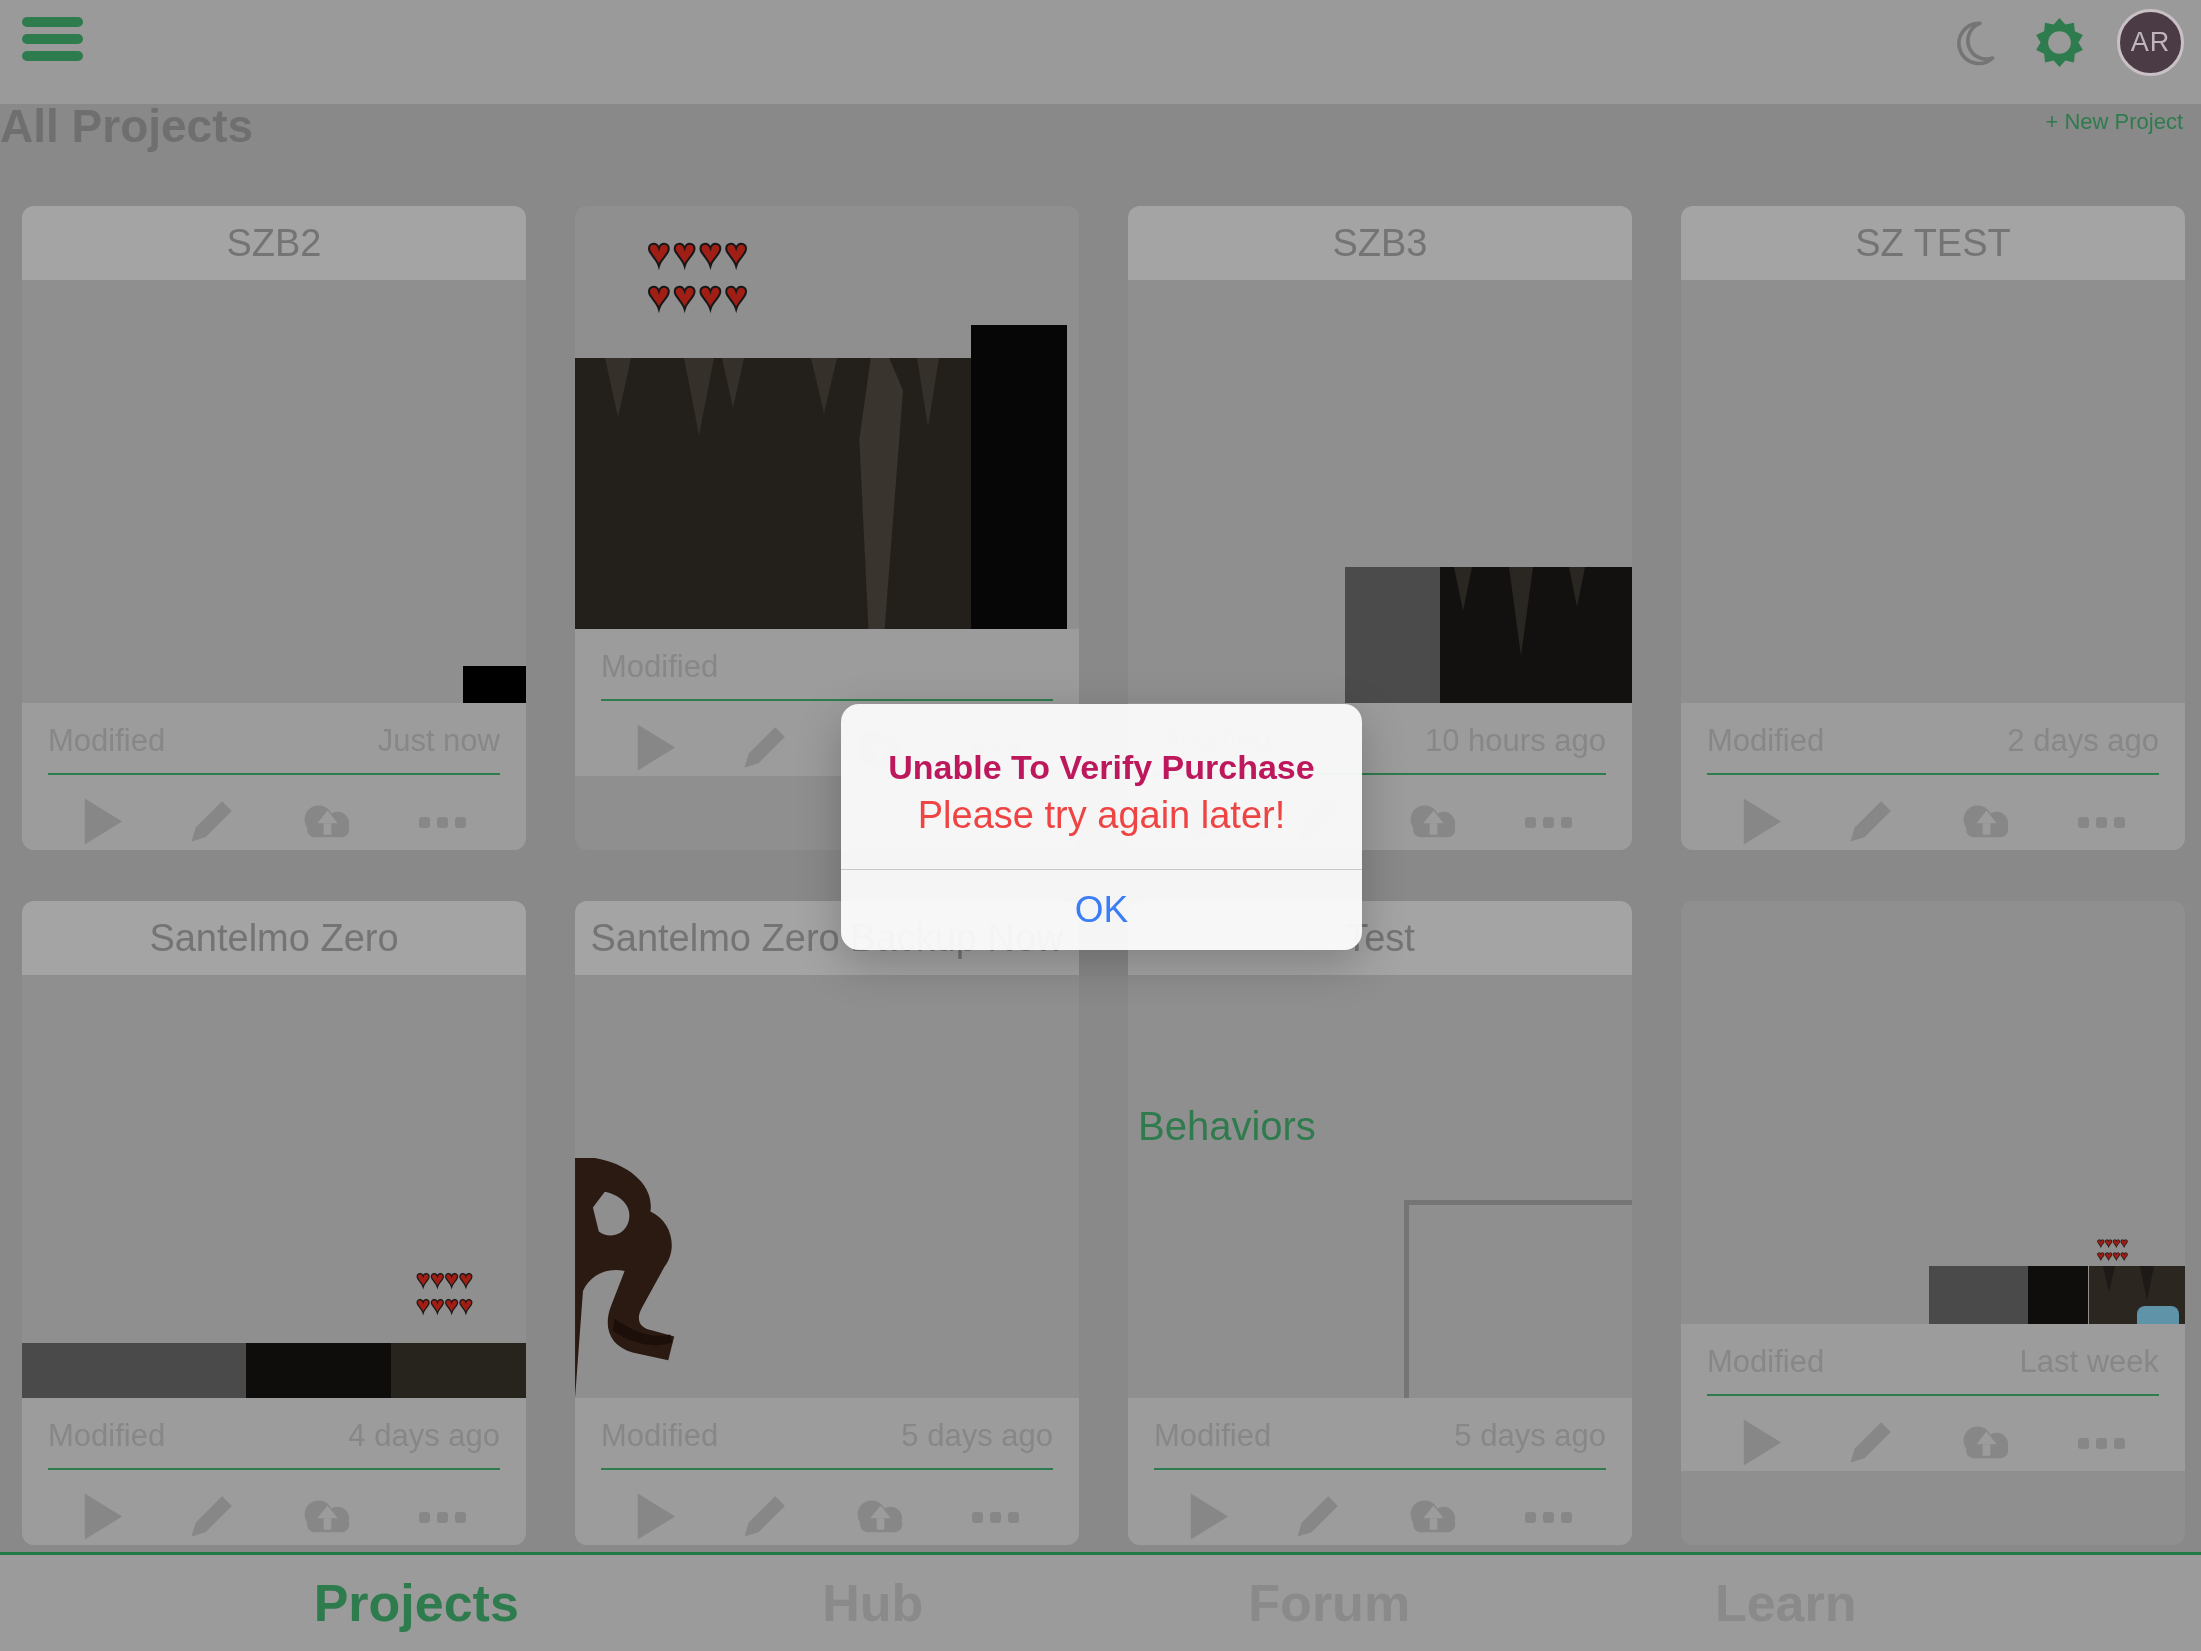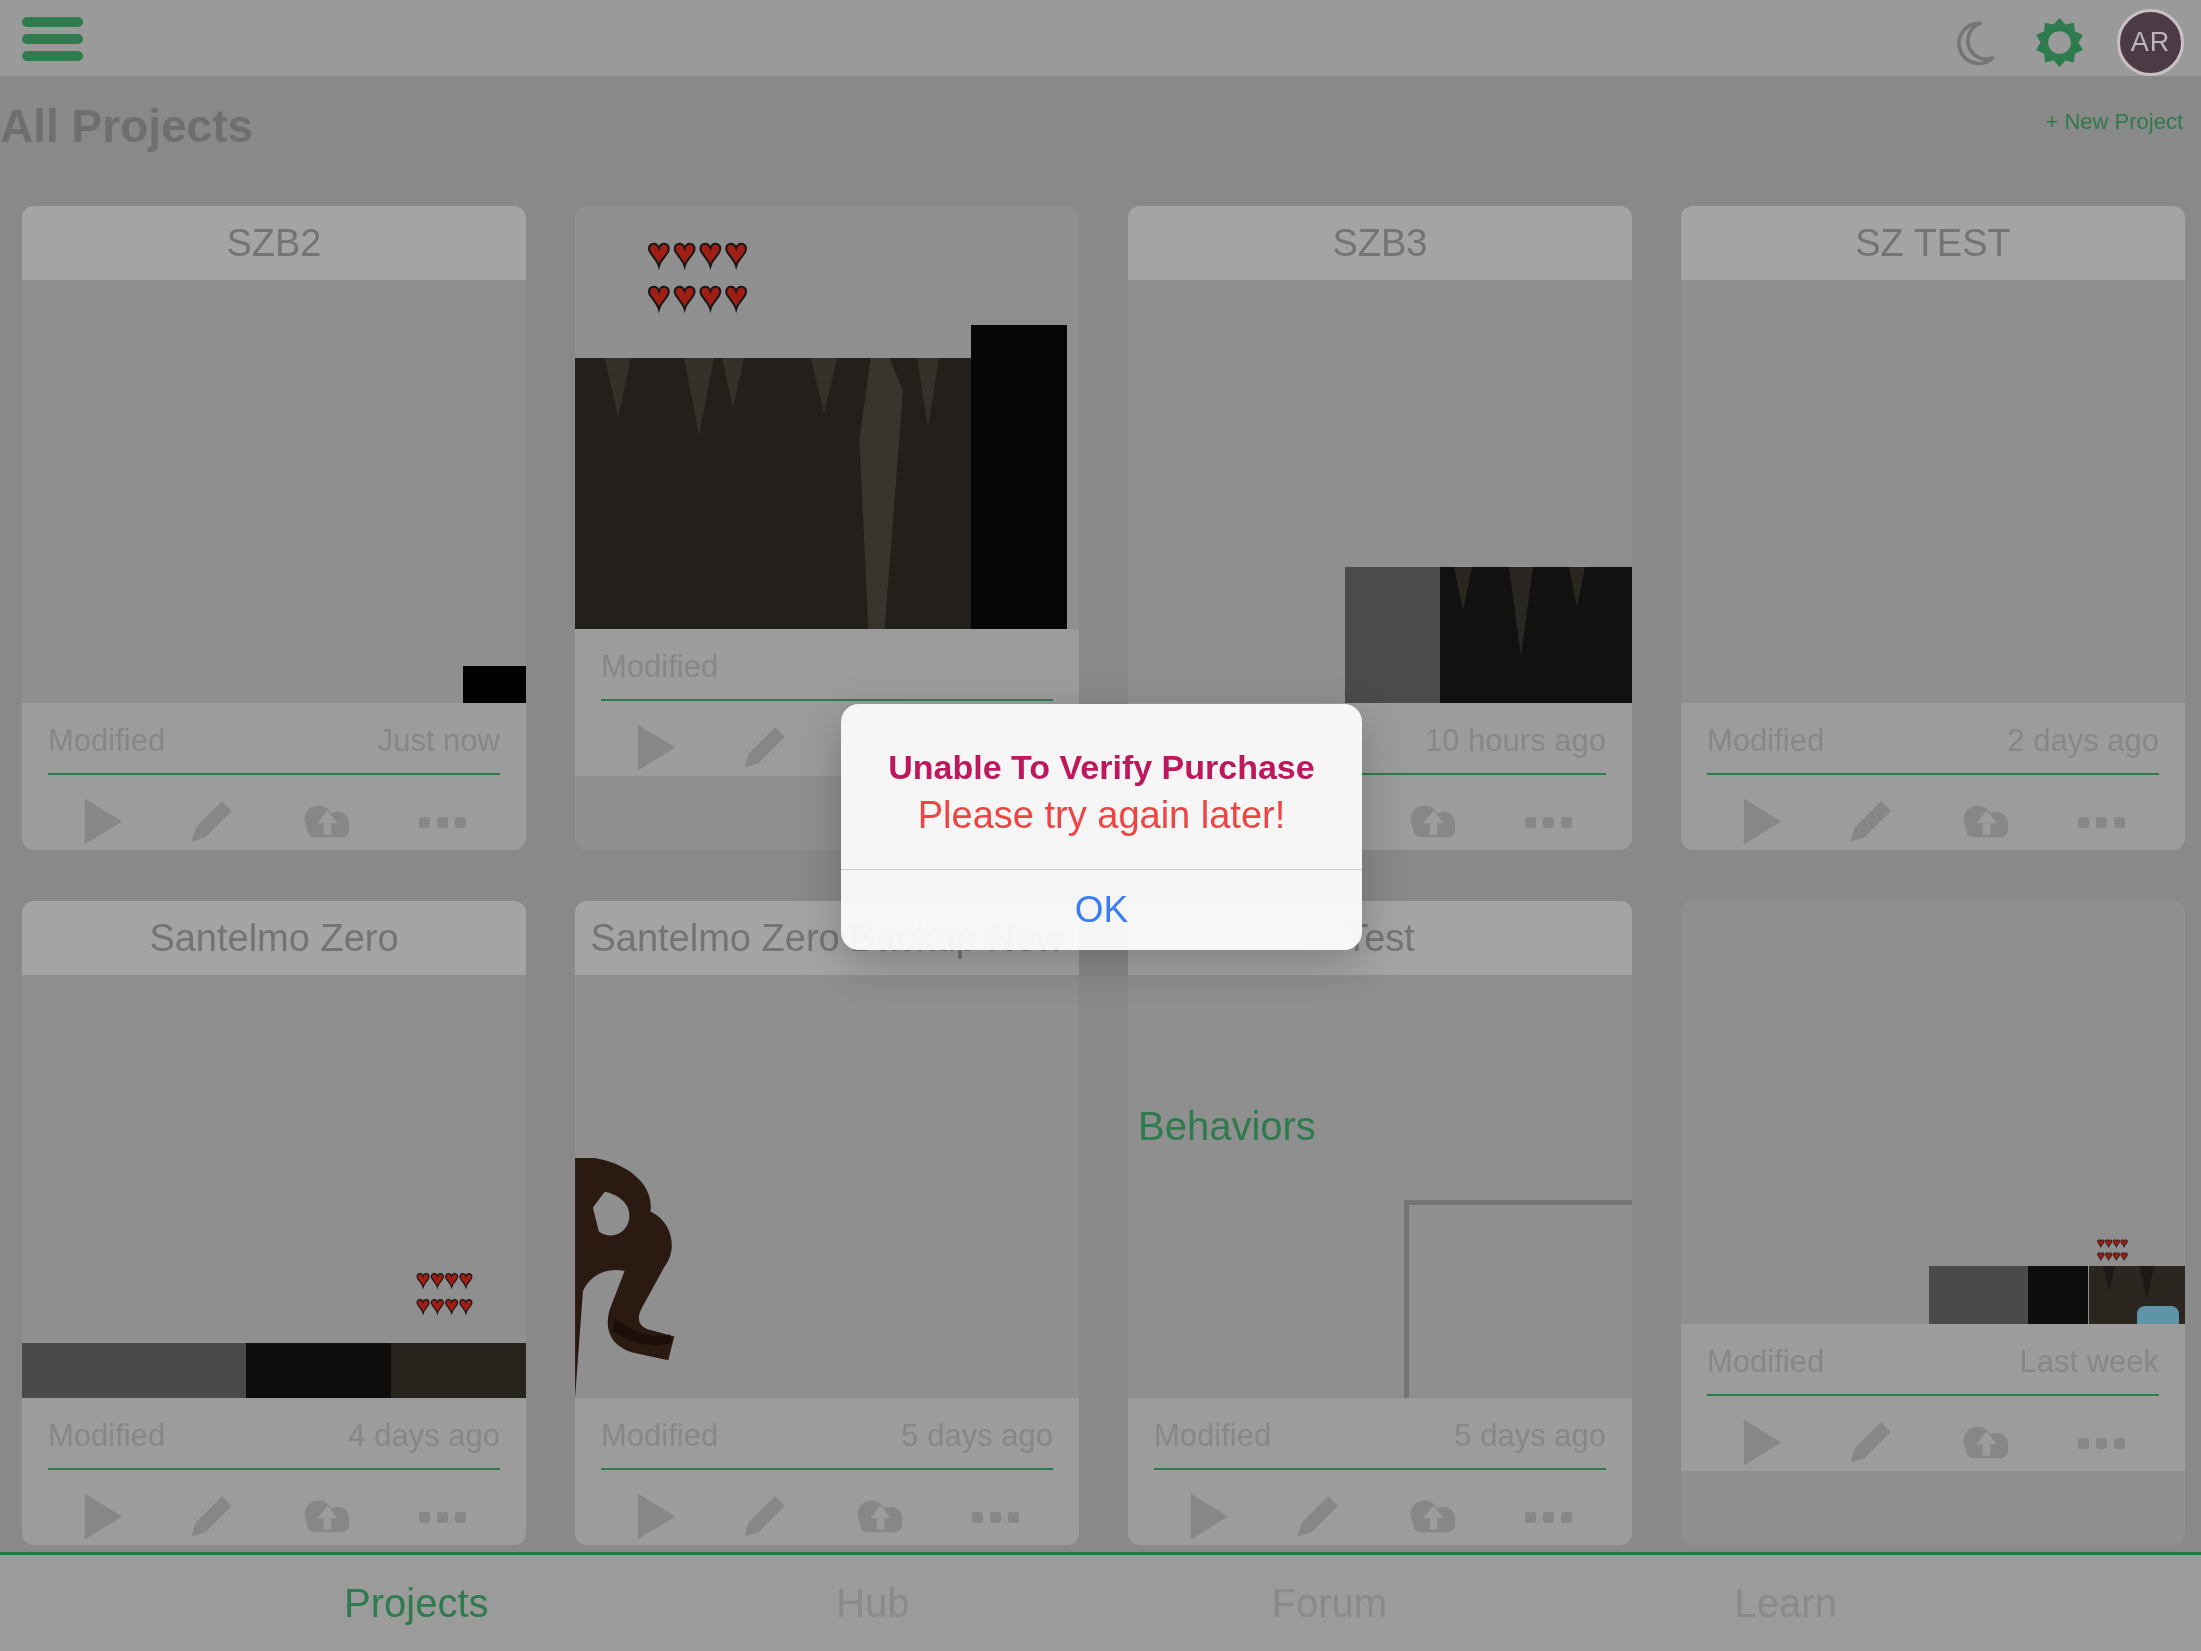--- a/index.html
+++ b/index.html
@@ -3,21 +3,21 @@
 <meta charset="utf-8">
 <style>
   html,body{margin:0;padding:0;}
   body{
     width:2202px;height:1651px;position:relative;overflow:hidden;
     background:#898989;
     font-family:"Liberation Sans","DejaVu Sans",sans-serif;
     -webkit-font-smoothing:antialiased;
   }
   
-  .topbar{position:absolute;top:0;left:0;right:0;height:76px;background:#9A9A9A;}
+  .topbar{position:absolute;top:0;left:0;right:0;height:104px;background:#9A9A9A;}
   .hamburger{position:absolute;left:22px;top:17px;width:61px;height:51px;cursor:pointer;}
   .hamburger i{display:block;width:61px;height:10px;border-radius:5px;background:#2E7B4D;margin-bottom:7px;}
   .top-icons{position:absolute;right:18px;top:0;height:84px;display:flex;align-items:center;gap:30px;}
   .icon-btn{display:flex;align-items:center;justify-content:center;width:55px;height:55px;}
   .avatar{
     width:61px;height:61px;border-radius:50%;background:#4B3B45;border:3px solid #C9C0C5;
     display:flex;align-items:center;justify-content:center;
     color:#BFB5BB;font-size:27px;letter-spacing:1px;
   }
   
@@ -85,21 +85,21 @@
   .mrk-ground .g2{position:absolute;left:347px;width:60px;top:0;bottom:0;background:#0F0E0D;}
   .mrk-ground .g3{position:absolute;left:408px;right:0;top:0;bottom:0;background:#2B2620;}
   .mrk-blue{position:absolute;right:6px;bottom:0;width:42px;height:18px;background:#5E93A8;
             border-radius:8px 8px 0 0;}
   
   .tabbar{
     position:absolute;left:0;right:0;bottom:0;height:99px;background:#9B9B9B;
     border-top:3px solid #1F7A45;box-sizing:border-box;
     display:flex;align-items:center;padding:0 188px;
   }
-  .tab{flex:1;text-align:center;font-size:40px;font-weight:400;color:#8A8A8A;cursor:pointer;}
+  .tab{flex:1;text-align:center;font-size:52px;font-weight:700;color:#8A8A8A;cursor:pointer;}
   .tab.active{color:#2E7B4D;}
   
   .dialog{
     position:absolute;left:841px;top:704px;width:521px;height:246px;
     background:rgba(250,250,250,0.96);border-radius:18px;z-index:10;
     box-shadow:0 14px 45px rgba(0,0,0,0.22);
     display:flex;flex-direction:column;align-items:center;
   }
   .dialog-title{margin-top:44px;font-size:34px;font-weight:bold;color:#be185d;text-align:center;}
   .dialog-msg{margin-top:7px;font-size:38px;color:#ef4444;text-align:center;}

